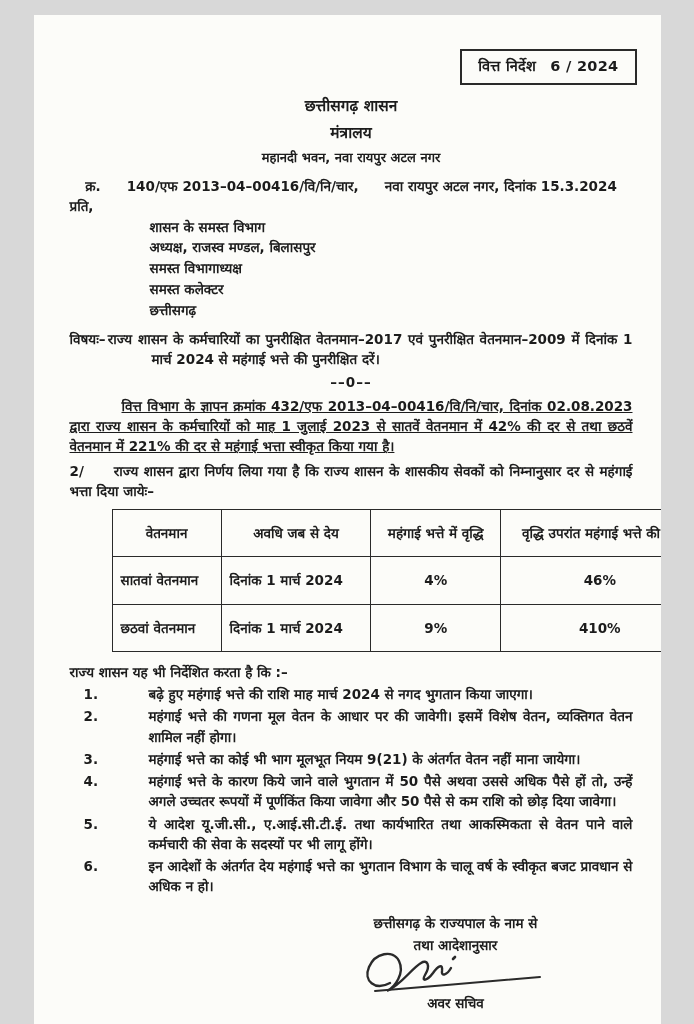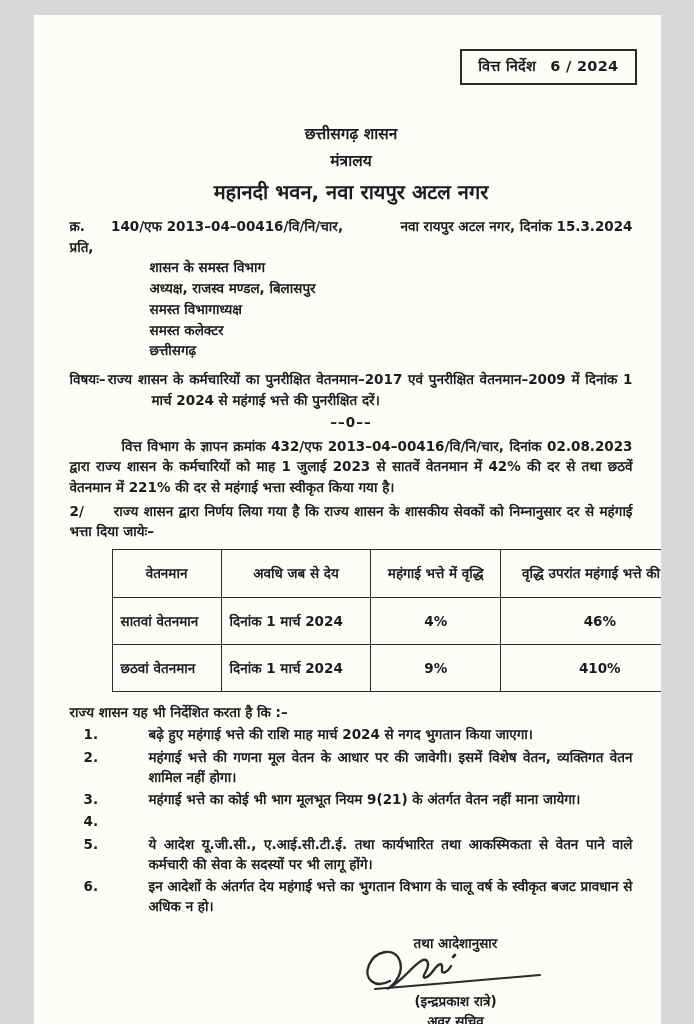--- a/index.html
+++ b/index.html
@@ -10,33 +10,33 @@
     font-weight:600;font-size:13.5px;line-height:1.5;
     overflow:hidden;box-sizing:border-box;
   }
   .content{padding:0 28px 0 36px;}
   .ref-box{
     position:absolute;top:34px;right:24px;
     border:2px solid #2a2a2a;padding:5px 16px;
     font-size:14.5px;font-weight:700;letter-spacing:.3px;
     display:flex;gap:14px;background:#fcfcf9;
   }
-  .letterhead{padding-top:106px;text-align:center;}
+  .letterhead{padding-top:78px;text-align:center;}
   .letterhead div{font-size:15.5px;font-weight:700;line-height:1.75;}
-  .letterhead .place{font-size:20px;}
-  .ref-line{display:flex;justify-content:space-between;margin-top:6px;font-size:13.5px;}
+  .letterhead .place{font-size:13px;}
+  .ref-line{display:flex;justify-content:center;margin-top:6px;font-size:13.5px;}
   .ref-line .left span{margin-right:26px;}
   .to-label{margin-top:0;}
   .recipients{margin:0 0 0 80px;padding:0;list-style:none;}
   .recipients li{line-height:1.55;}
   .subject{margin:8px 0 0;padding-left:82px;text-indent:-82px;text-align:justify;}
   .subject .lbl{margin-right:2px;}
   .divider{text-align:center;margin:2px 0 4px;font-weight:700;letter-spacing:1px;}
   .para{margin:0 0 4px;text-align:justify;}
-  .para.indent{text-indent:52px;}
+  .para.indent{text-indent:52px;text-decoration:underline;}
   .para .plabel{margin-right:30px;}
   table.rates{
     border-collapse:collapse;margin:8px 0 10px 42px;
     width:588px;font-size:13.5px;
   }
   table.rates th,table.rates td{
     border:1.6px solid #2a2a2a;padding:13px 8px;font-weight:600;
   }
   table.rates th{font-weight:700;text-align:center;}
   td.c{text-align:center;}
@@ -135,38 +135,39 @@
       <div class="li">
         <span class="num">2.</span>
         <span class="txt">महंगाई भत्ते की गणना मूल वेतन के आधार पर की जावेगी। इसमें विशेष वेतन, व्यक्तिगत वेतन शामिल नहीं होगा।</span>
       </div>
       <div class="li">
         <span class="num">3.</span>
         <span class="txt">महंगाई भत्ते का कोई भी भाग मूलभूत नियम 9(21) के अंतर्गत वेतन नहीं माना जायेगा।</span>
       </div>
       <div class="li">
         <span class="num">4.</span>
+        <span class="txt">महंगाई भत्ते के कारण किये जाने वाले भुगतान में 50 पैसे अथवा उससे अधिक पैसे हों तो, उन्हें अगले उच्चतर रूपयों में पूर्णकिंत किया जावेगा और 50 पैसे से कम राशि को छोड़ दिया जावेगा।</span>
       </div>
       <div class="li">
         <span class="num">5.</span>
         <span class="txt">ये आदेश यू.जी.सी., ए.आई.सी.टी.ई. तथा कार्यभारित तथा आकस्मिकता से वेतन पाने वाले कर्मचारी की सेवा के सदस्यों पर भी लागू होंगे।</span>
       </div>
       <div class="li">
         <span class="num">6.</span>
         <span class="txt">इन आदेशों के अंतर्गत देय महंगाई भत्ते का भुगतान विभाग के चालू वर्ष के स्वीकृत बजट प्रावधान से अधिक न हो।</span>
       </div>
     </div>
 
     <div class="sign">
+      <div class="gov-line">छत्तीसगढ़ के राज्यपाल के नाम से</div>
       <div class="order-line">तथा आदेशानुसार</div>
       <div class="sig-mark">
         <svg width="250" height="72" viewBox="0 0 250 72">
           <path d="M55 48 C40 56, 28 46, 34 32 C40 18, 58 14, 64 26 C70 38, 60 52, 52 56 C66 50, 76 34, 86 28 C92 24, 96 30, 90 40 C86 47, 92 46, 98 38 C103 31, 108 28, 107 36 C106 42, 112 40, 116 33" fill="none" stroke="#2a2a2a" stroke-width="2.4" stroke-linecap="round"></path>
           <path d="M118 24 l2 -2" fill="none" stroke="#2a2a2a" stroke-width="2.6" stroke-linecap="round"></path>
           <path d="M40 56 C90 52, 160 46, 205 42" fill="none" stroke="#2a2a2a" stroke-width="2" stroke-linecap="round"></path>
         </svg>
       </div>
-      <div class="name">(इन्द्रप्रकाश रात्रे)</div>
       <div>अवर सचिव</div>
     </div>
 
   </div>
 </div>
 
 </body></html>

